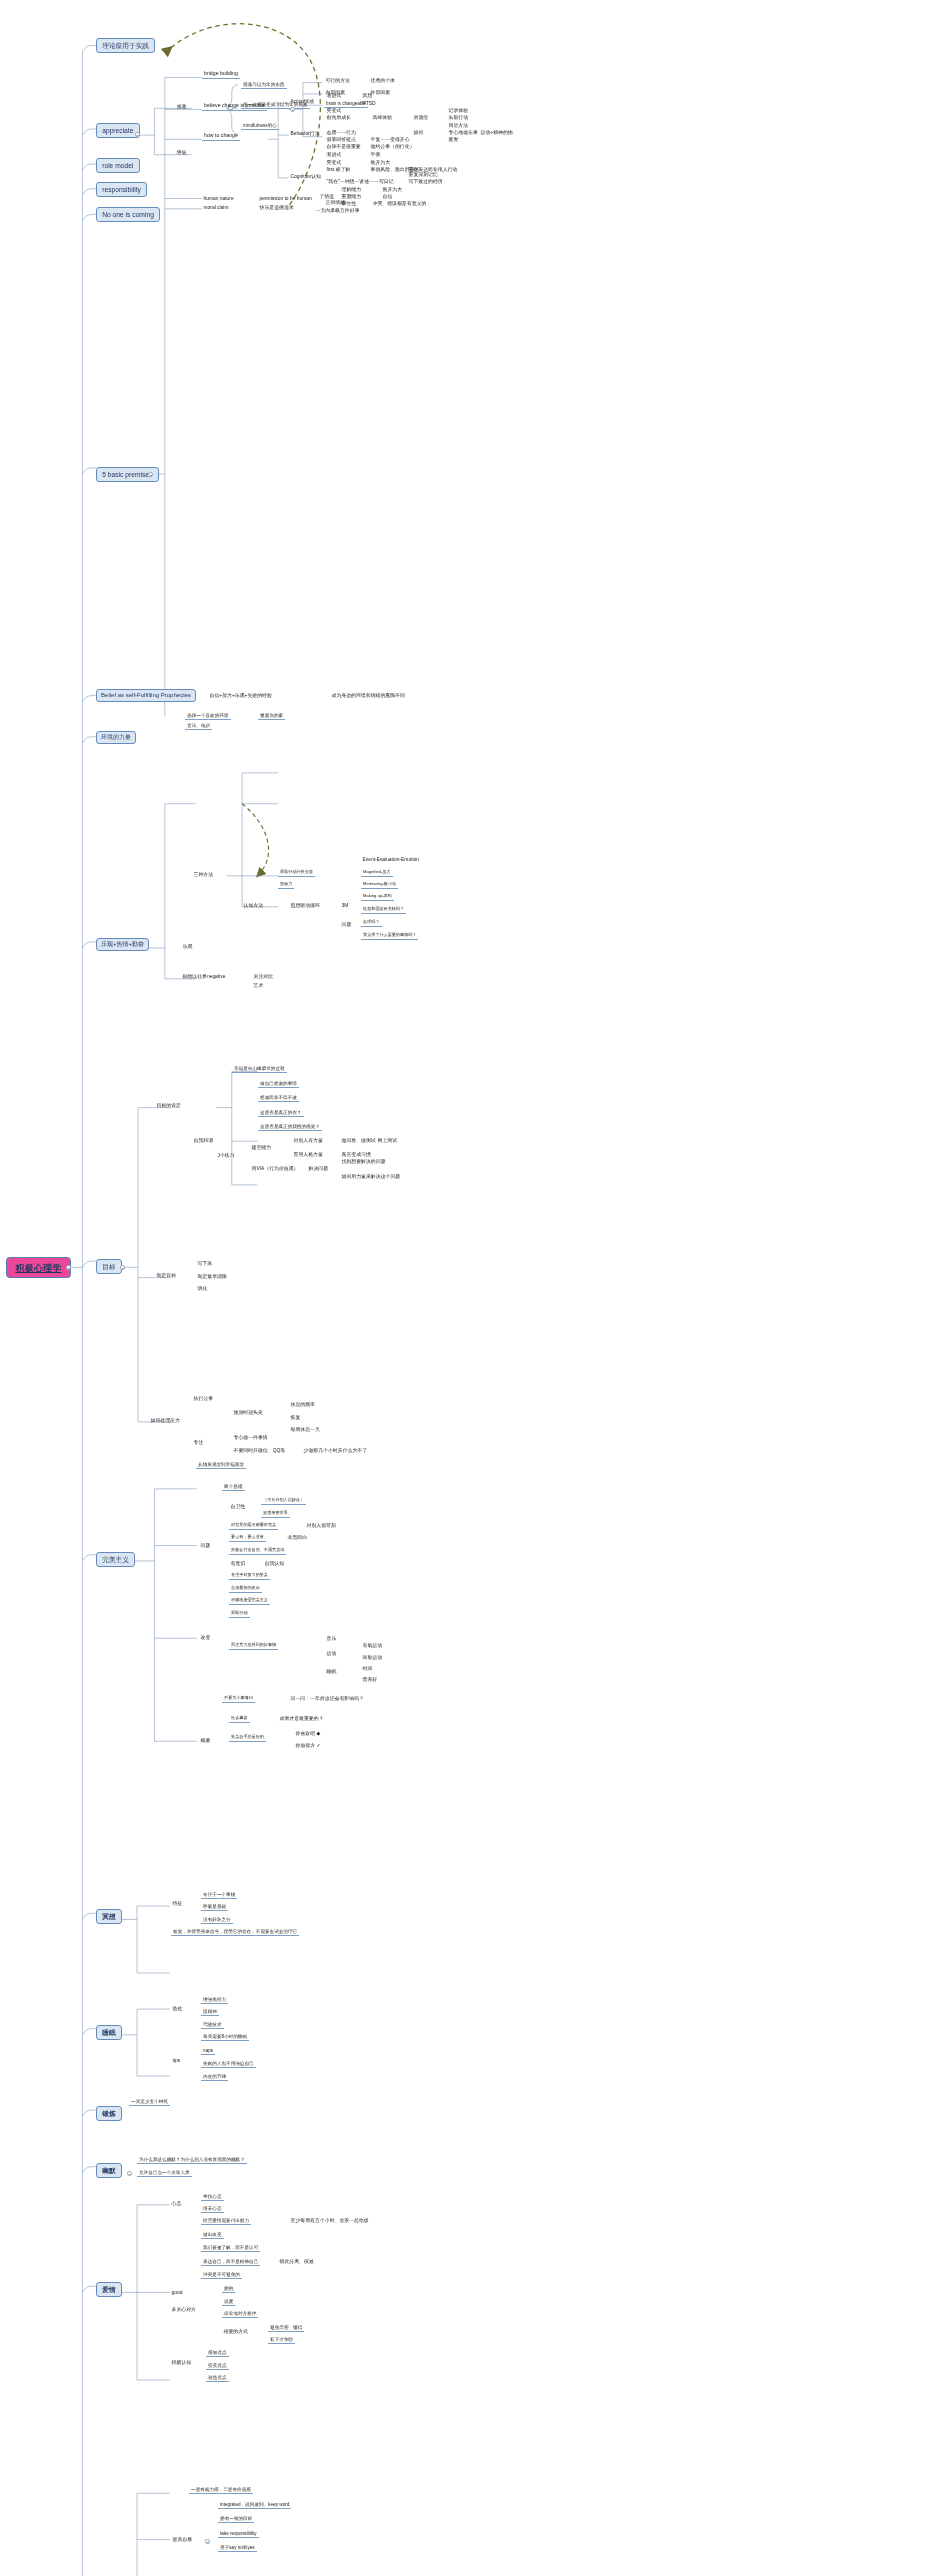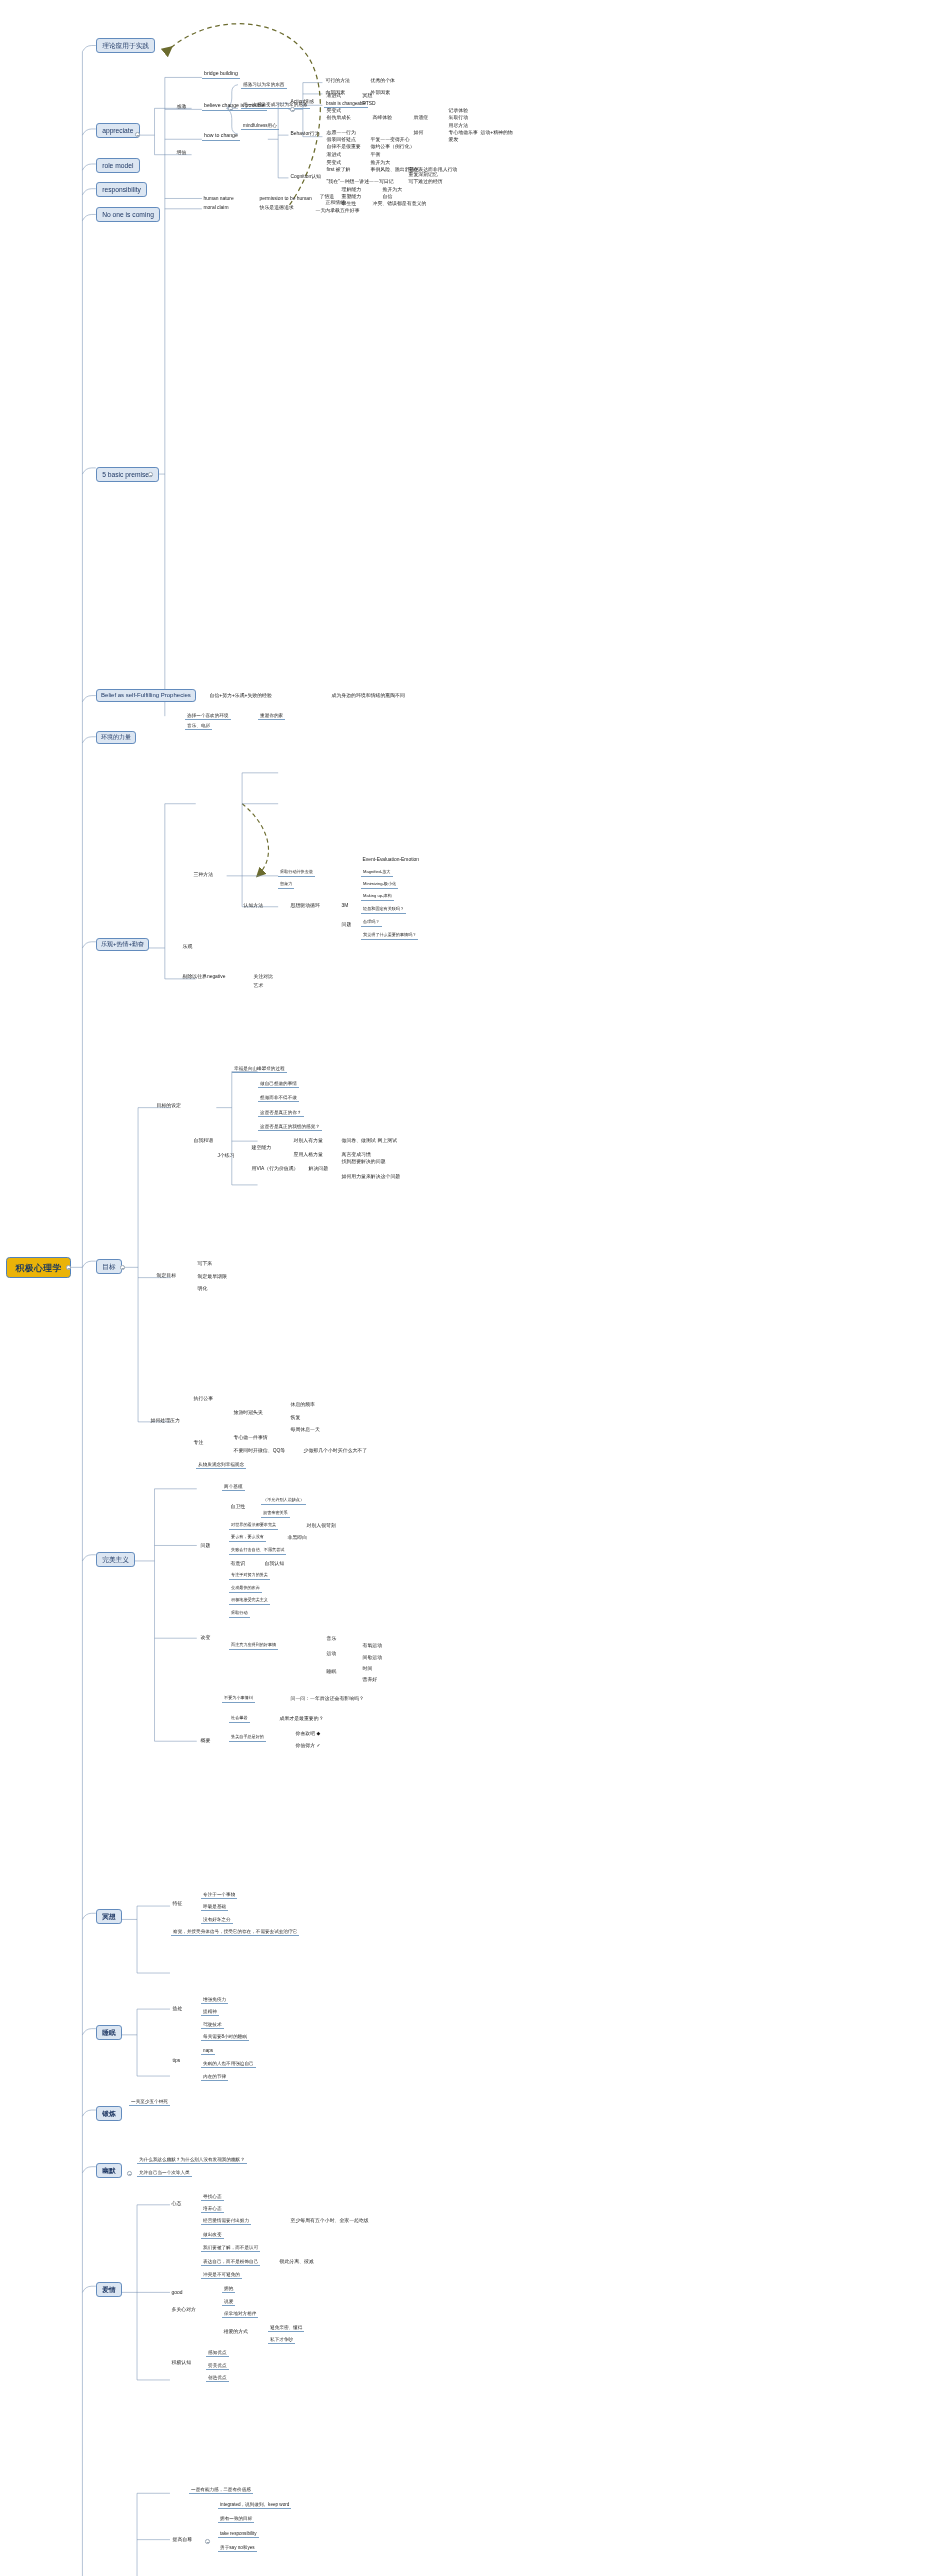--- a/index.html
+++ b/index.html
@@ -24,28 +24,29 @@
   
   .node {
     position: absolute;
     white-space: nowrap;
     color: #1f3864;
     line-height: 1.15;
   }
 
   
   .n-root {
-    background: #eab308;
+    background: #ec4899;
     border: 1px solid #4f81bd;
     border-radius: 3.6px;
     padding: 4.6px 8.2px;
     font-size: 8.8px;
     font-weight: bold;
     color: #17375e;
     letter-spacing: 0.5px;
+    text-decoration: underline;
   }
 
   
   .n-box {
     background: #dce6f2;
     border: 0.7px solid #628bbd;
     border-radius: 3.1px;
     padding: 2.6px 5.2px;
     font-size: 6.7px;
     color: #1f3864;

